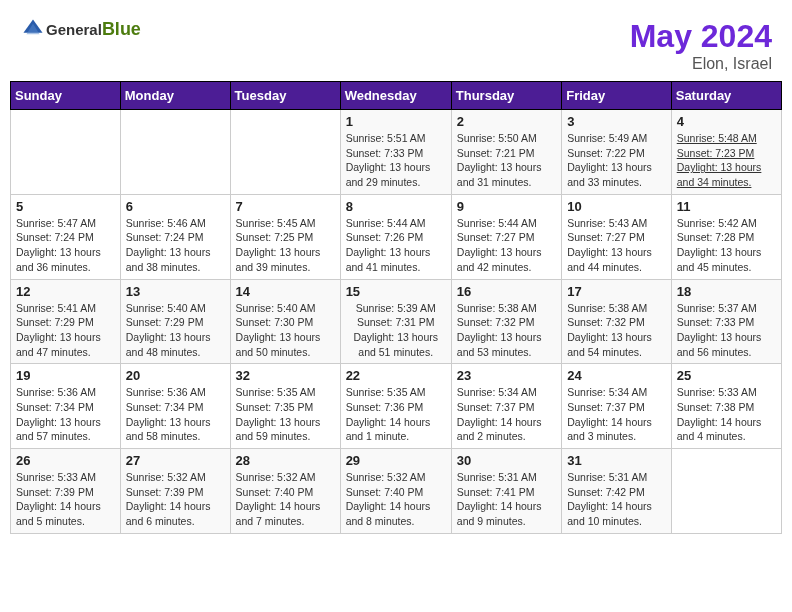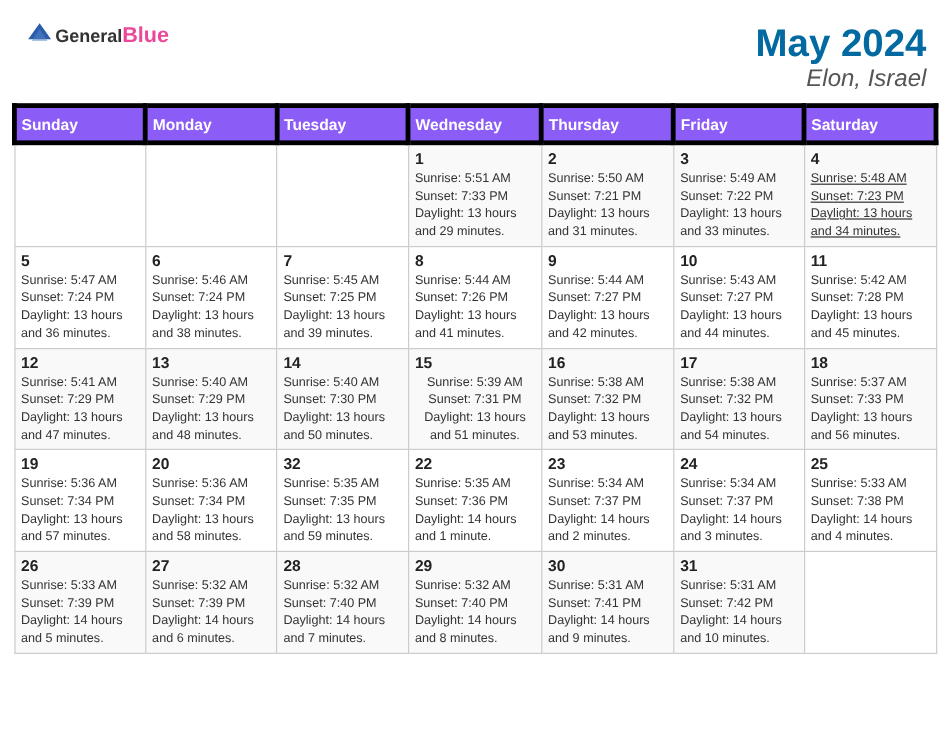--- a/index.html
+++ b/index.html
@@ -24,40 +24,39 @@
       width: 22px;
       height: 22px;
       margin: 0 2px;
     }
     .title-block {
       text-align: right;
     }
     .month-title {
       font-size: 32px;
       font-weight: bold;
-      color: #0369a1;
+      color: #6d28d9;
     }
     .location-title {
-      font-size: 20px;
+      font-size: 16px;
       color: #555;
-      font-style: italic;
     }
     table {
       width: 100%;
       border-collapse: collapse;
       margin-top: 4px;
     }
     thead tr th {
-      background: #8b5cf6;
+      background: #4c1d95;
       color: #fff;
       font-size: 13px;
       font-weight: bold;
       padding: 6px 4px;
       text-align: left;
-      border: 4px solid #000000;
+      border: 1px solid #000000;
     }
     tbody tr td {
       border: 1px solid #ccc;
       vertical-align: top;
       padding: 4px 5px;
       width: 113px;
       min-height: 80px;
       background: #fff;
     }
     tbody tr:nth-child(odd) td {
@@ -82,21 +81,21 @@
 </head>
 <body>
 
 <div class="header">
   <div class="logo">
     <svg class="logo-icon" viewBox="0 0 30 30">
       <polygon points="15,2 28,20 2,20" fill="#2a5caa"></polygon>
       <polygon points="15,8 24,22 6,22" fill="#5588cc" opacity="0.5"></polygon>
     </svg>
     <div>
-      <span style="font-size:15px;font-weight:bold;color:#333;">General</span><span style="font-size:18px;font-weight:bold;color:#ec4899;">Blue</span>
+      <span style="font-size:15px;font-weight:bold;color:#333;">General</span><span style="font-size:18px;font-weight:bold;color:#4d7c0f;">Blue</span>
     </div>
   </div>
   <div class="title-block">
     <div class="month-title">May 2024</div>
     <div class="location-title">Elon, Israel</div>
   </div>
 </div>
 
 <table>
   <thead>

